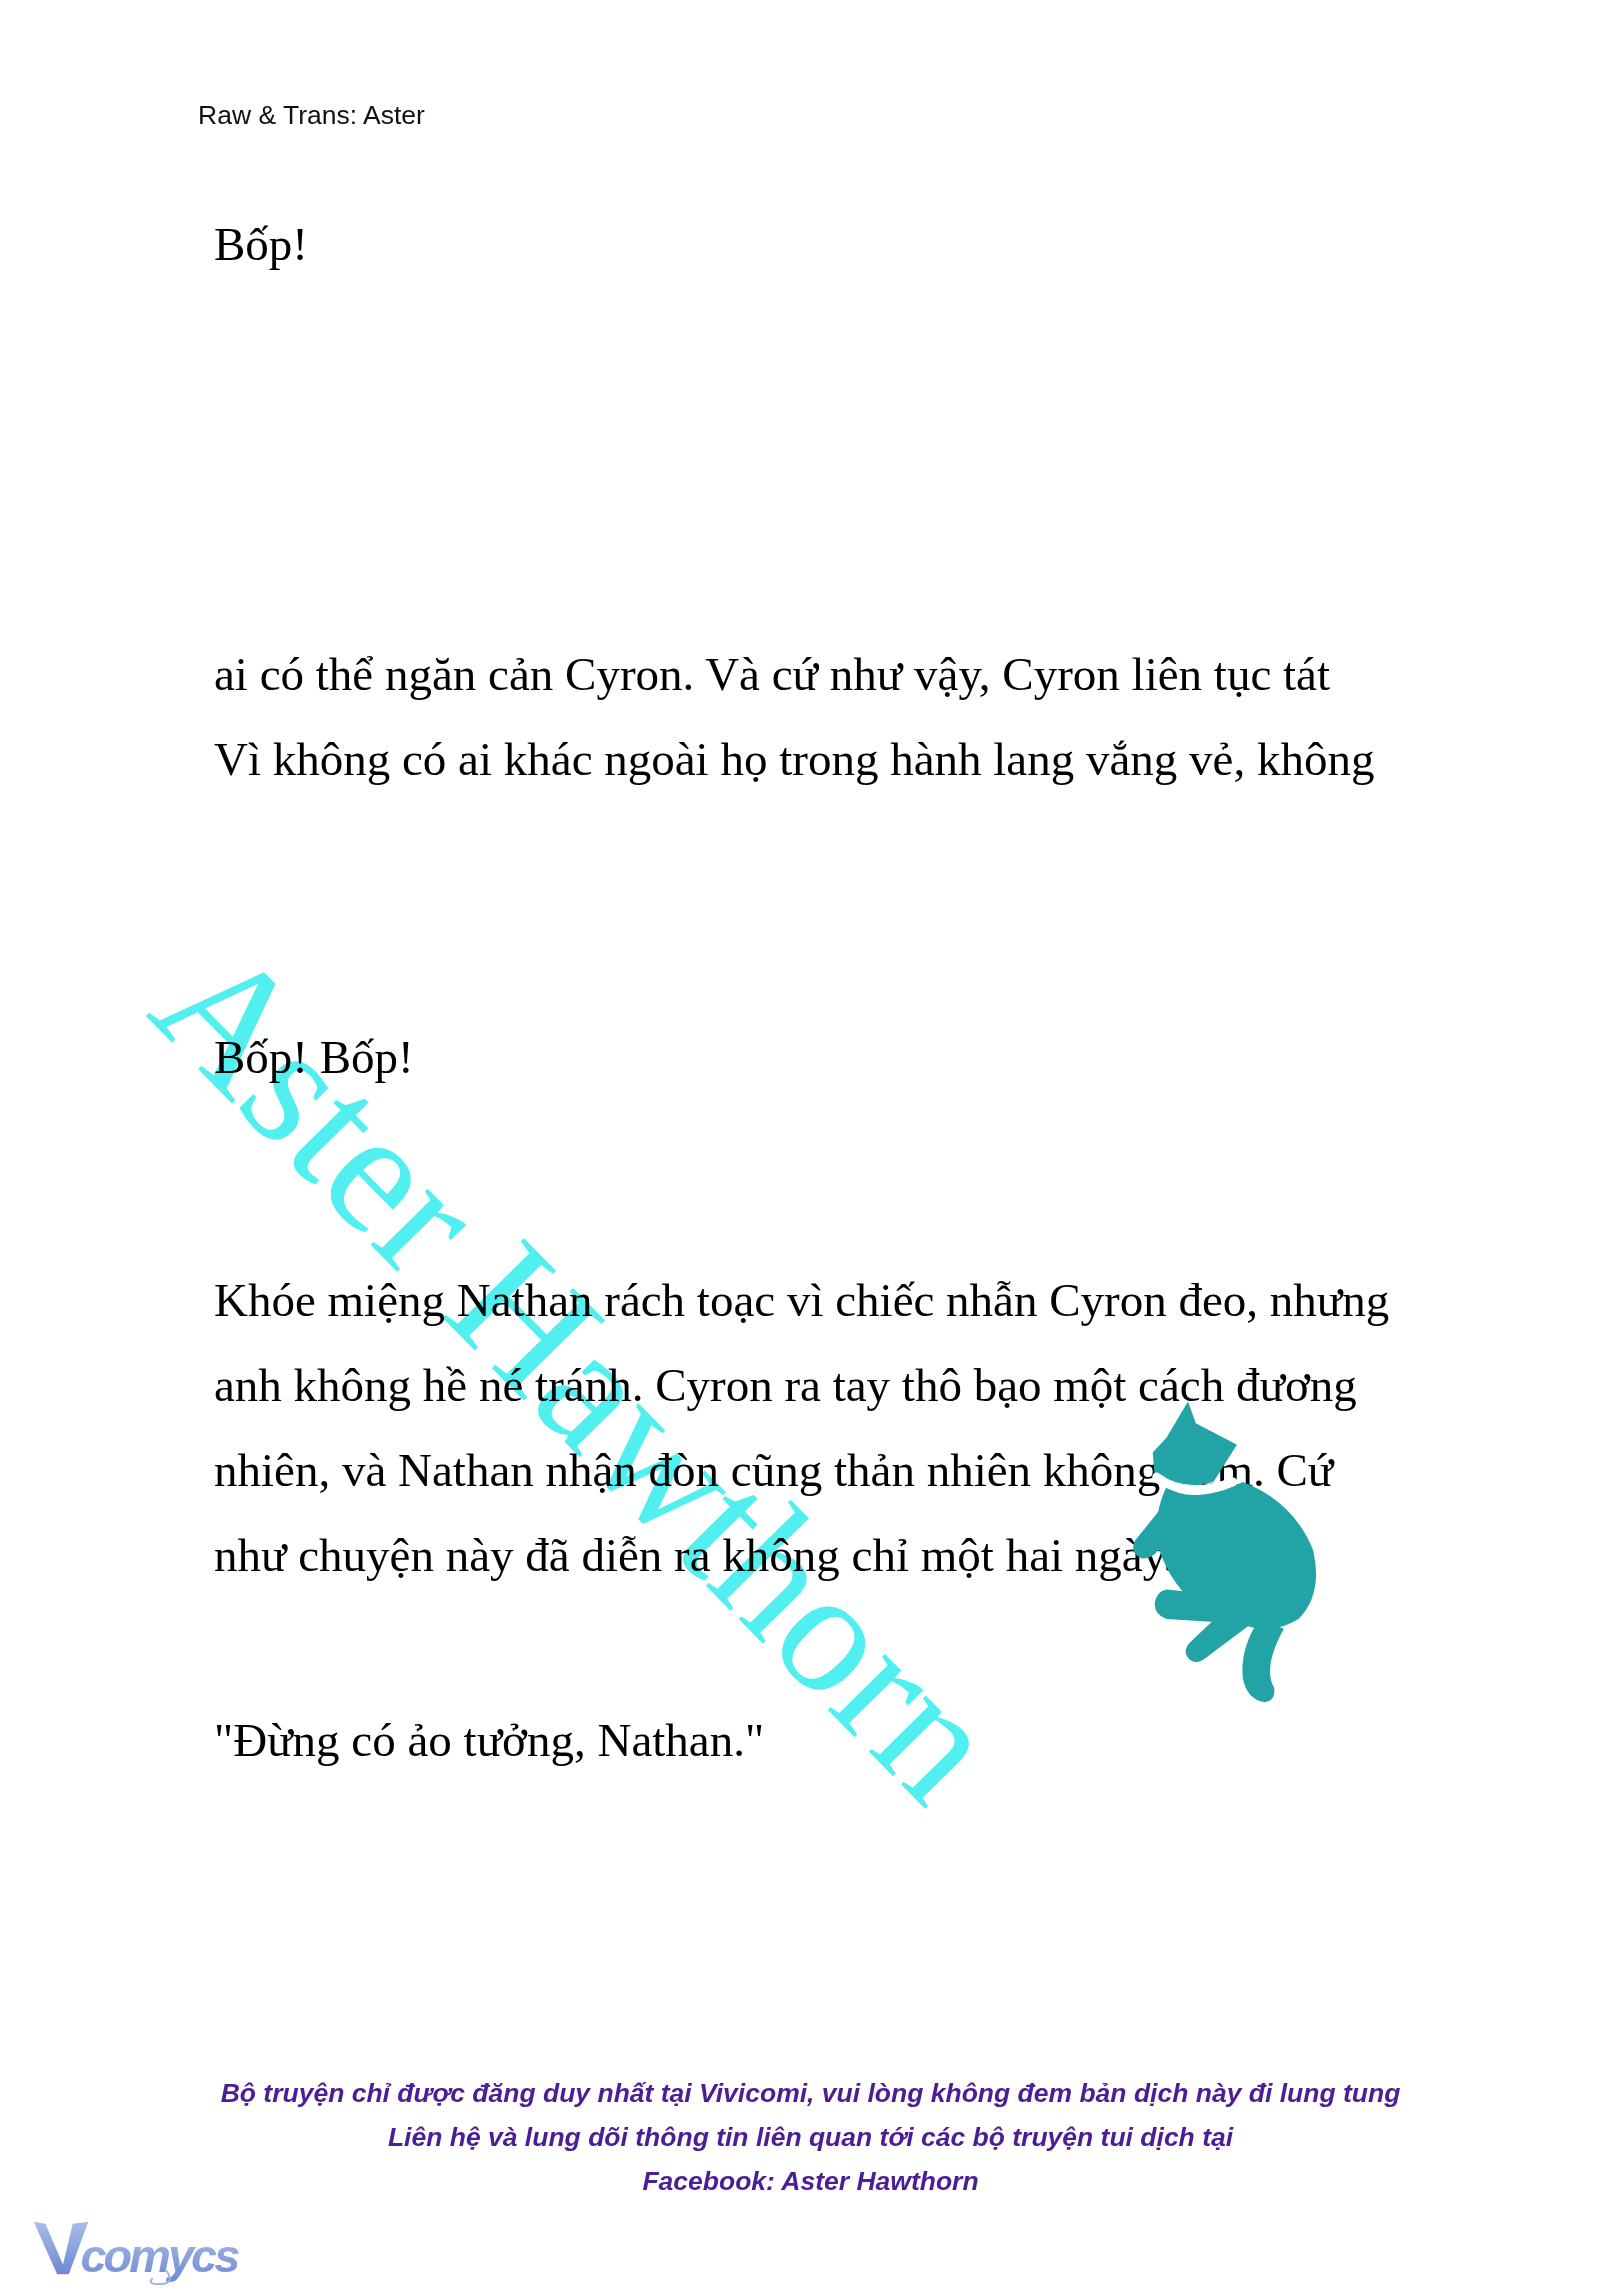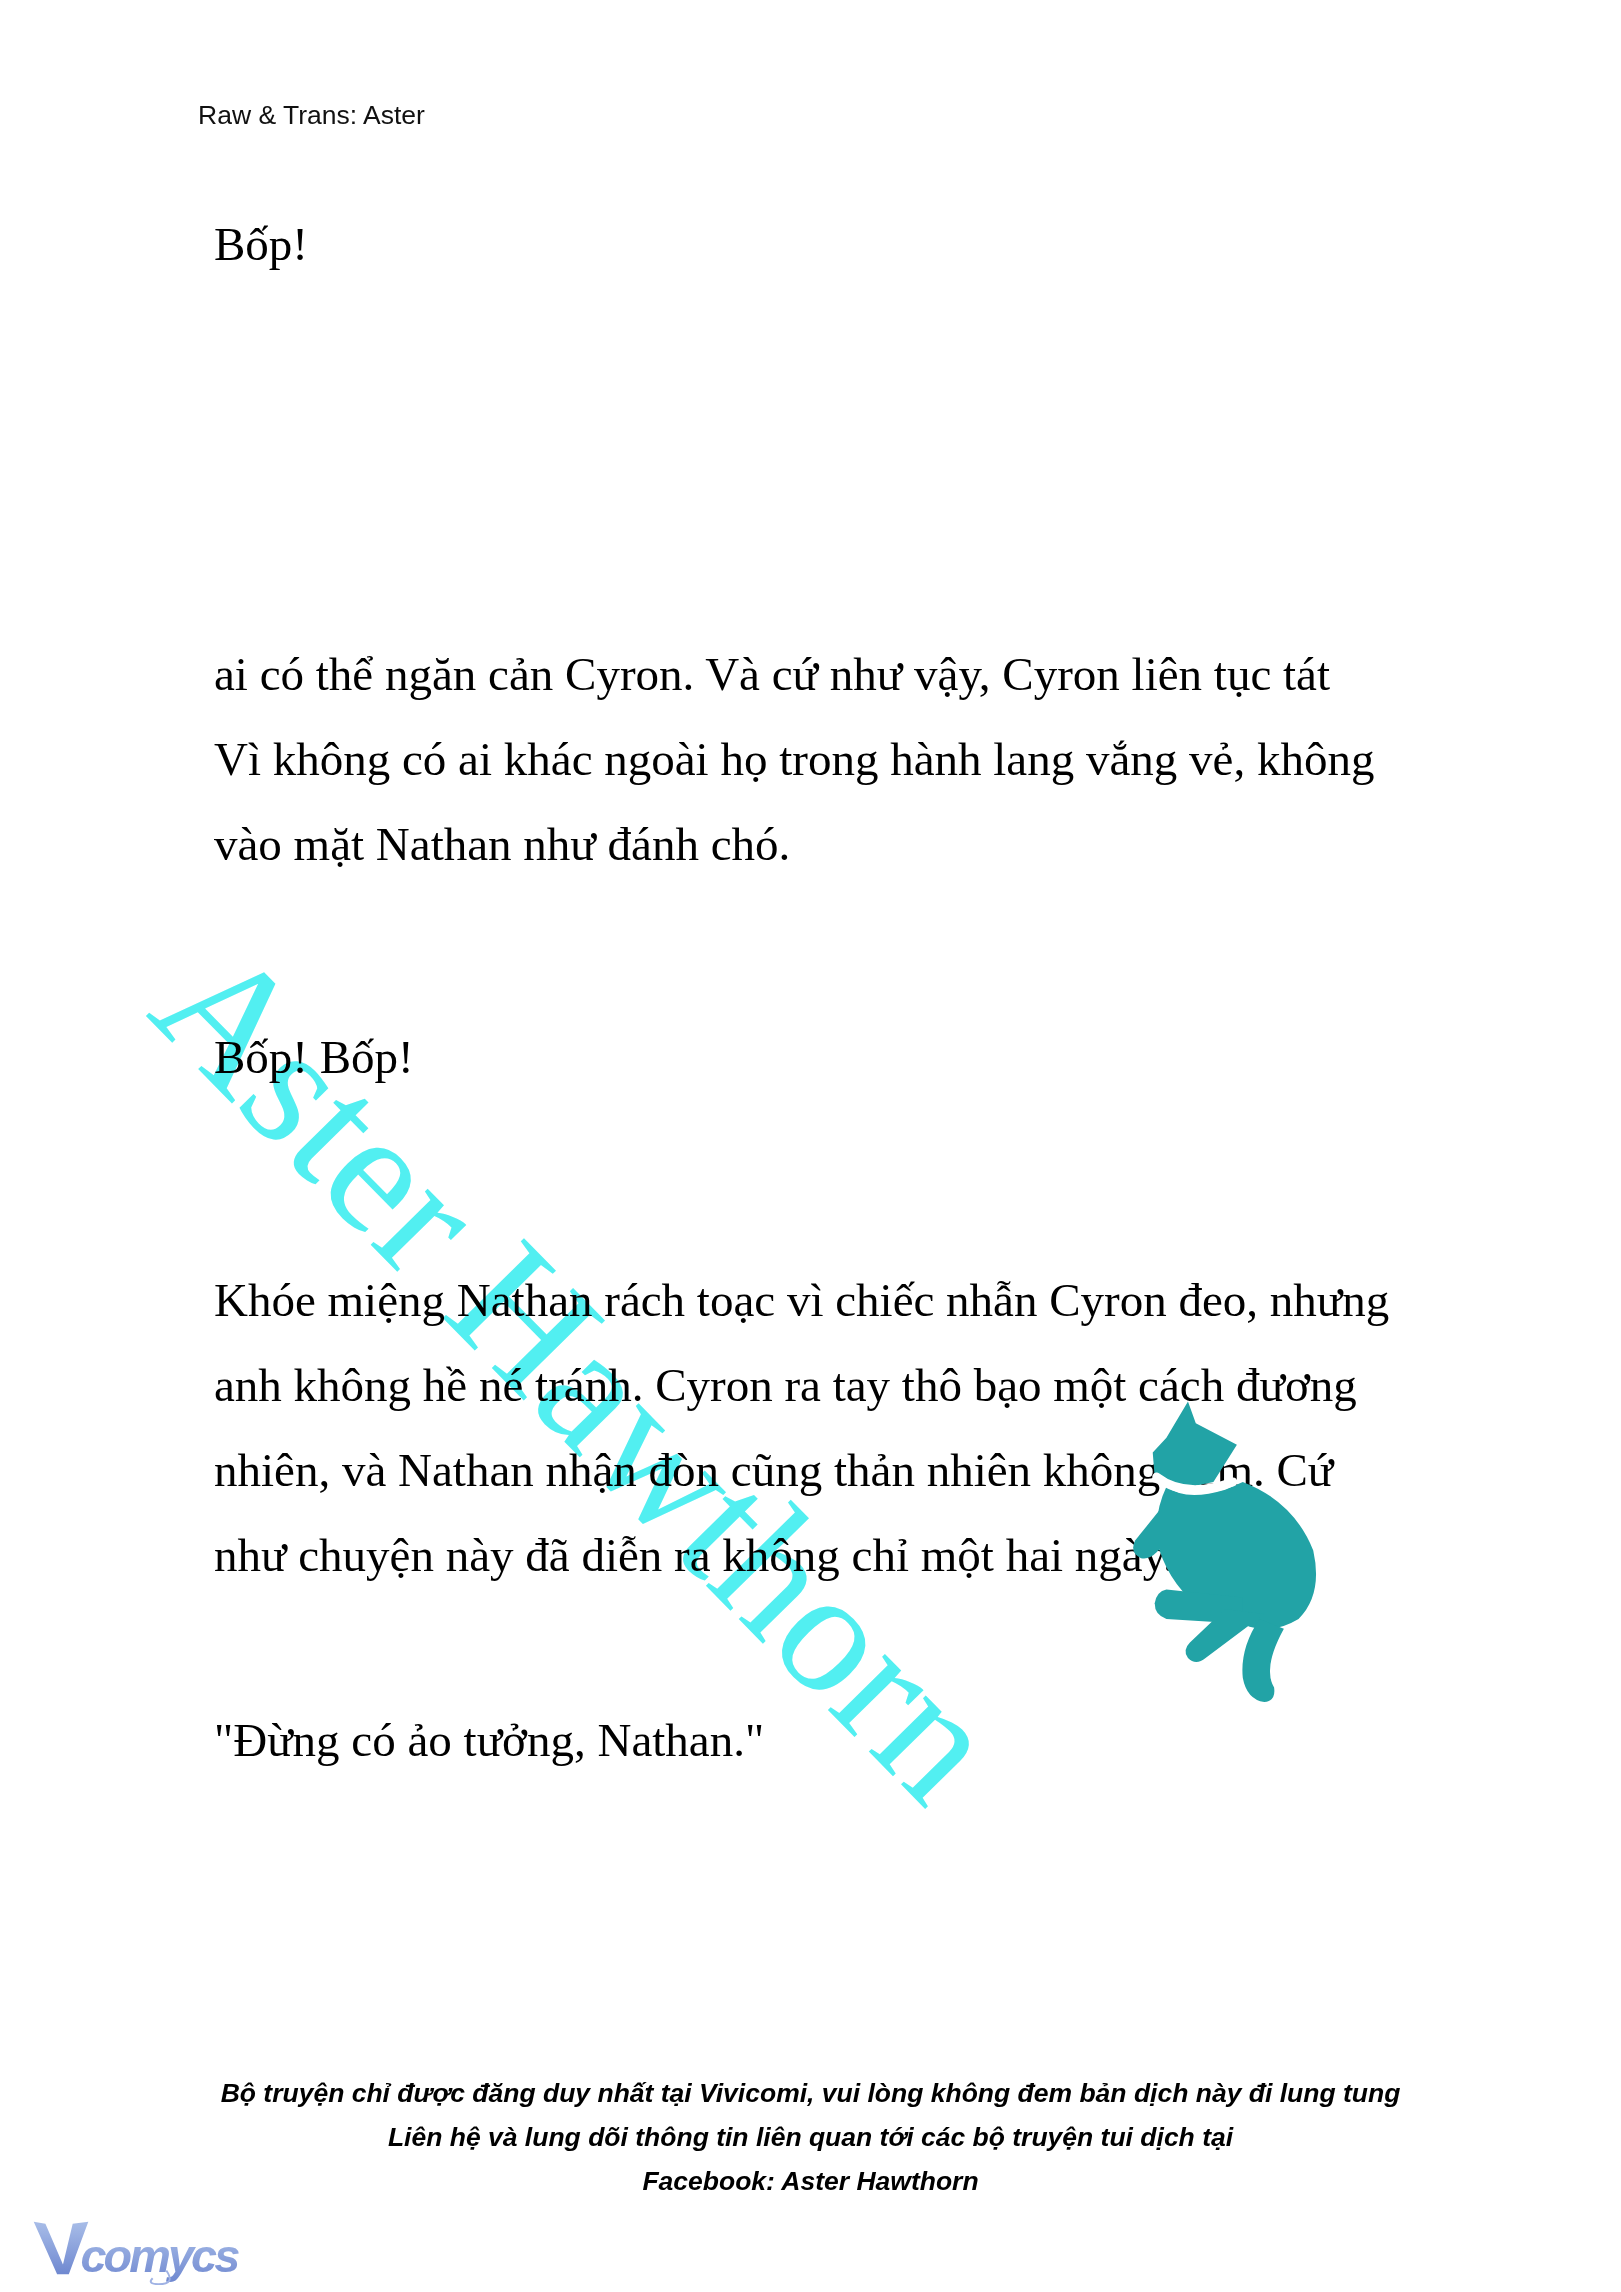--- a/index.html
+++ b/index.html
@@ -24,21 +24,21 @@
     font-family: "Liberation Serif", serif; font-size: 174px; color: #44eef0;
     white-space: nowrap; transform-origin: 0 50%; transform: rotate(45.5deg);
     opacity: 0.92; line-height: 1; pointer-events: none;
   }
 
   .cat { position: absolute; left: 1127px; top: 1384px; width: 211px; height: 323px; }
 
   .footer {
     position: absolute; left: 0; width: 1621px; text-align: center;
     font-family: "Liberation Sans", sans-serif; font-weight: bold; font-style: italic;
-    font-size: 26.5px; color: #000000; line-height: 44px;
+    font-size: 26.5px; color: #4c1d95; line-height: 44px;
   }
   .footer .fline { display: block; }
 
   .logo { position: absolute; left: 29px; top: 2210px; width: 221px; height: 78px; }
 </style>
 </head>
 <body>
 
 <div class="page">
 
@@ -47,21 +47,20 @@
   <div class="watermark">Aster Hawthorn</div>
 
   <p class="para" style="top:186px">
     <span class="line">Bốp!</span>
   </p>
 
 
   <p class="para" style="top:616px">
     <span class="line">ai có thể ngăn cản Cyron. Và cứ như vậy, Cyron liên tục tát</span>
     <span class="line">Vì không có ai khác ngoài họ trong hành lang vắng vẻ, không</span>
-    <span class="line">vào mặt Nathan như đánh chó.</span>
   </p>
 
   <p class="para" style="top:999px">
     <span class="line">Bốp! Bốp!</span>
   </p>
 
   <p class="para" style="top:1242px">
     <span class="line">Khóe miệng Nathan rách toạc vì chiếc nhẫn Cyron đeo, nhưng</span>
     <span class="line">anh không hề né tránh. Cyron ra tay thô bạo một cách đương</span>
     <span class="line">nhiên, và Nathan nhận đòn cũng thản nhiên không kém. Cứ</span>

